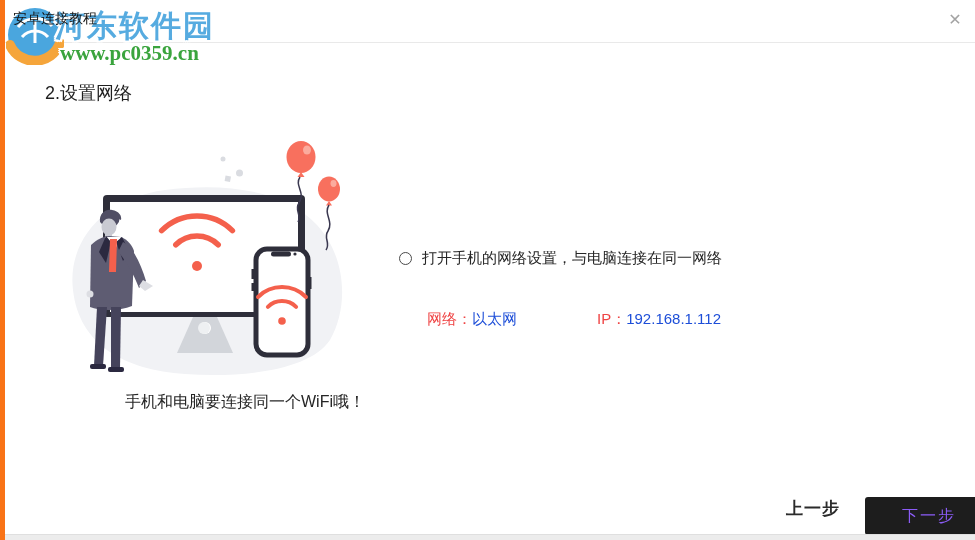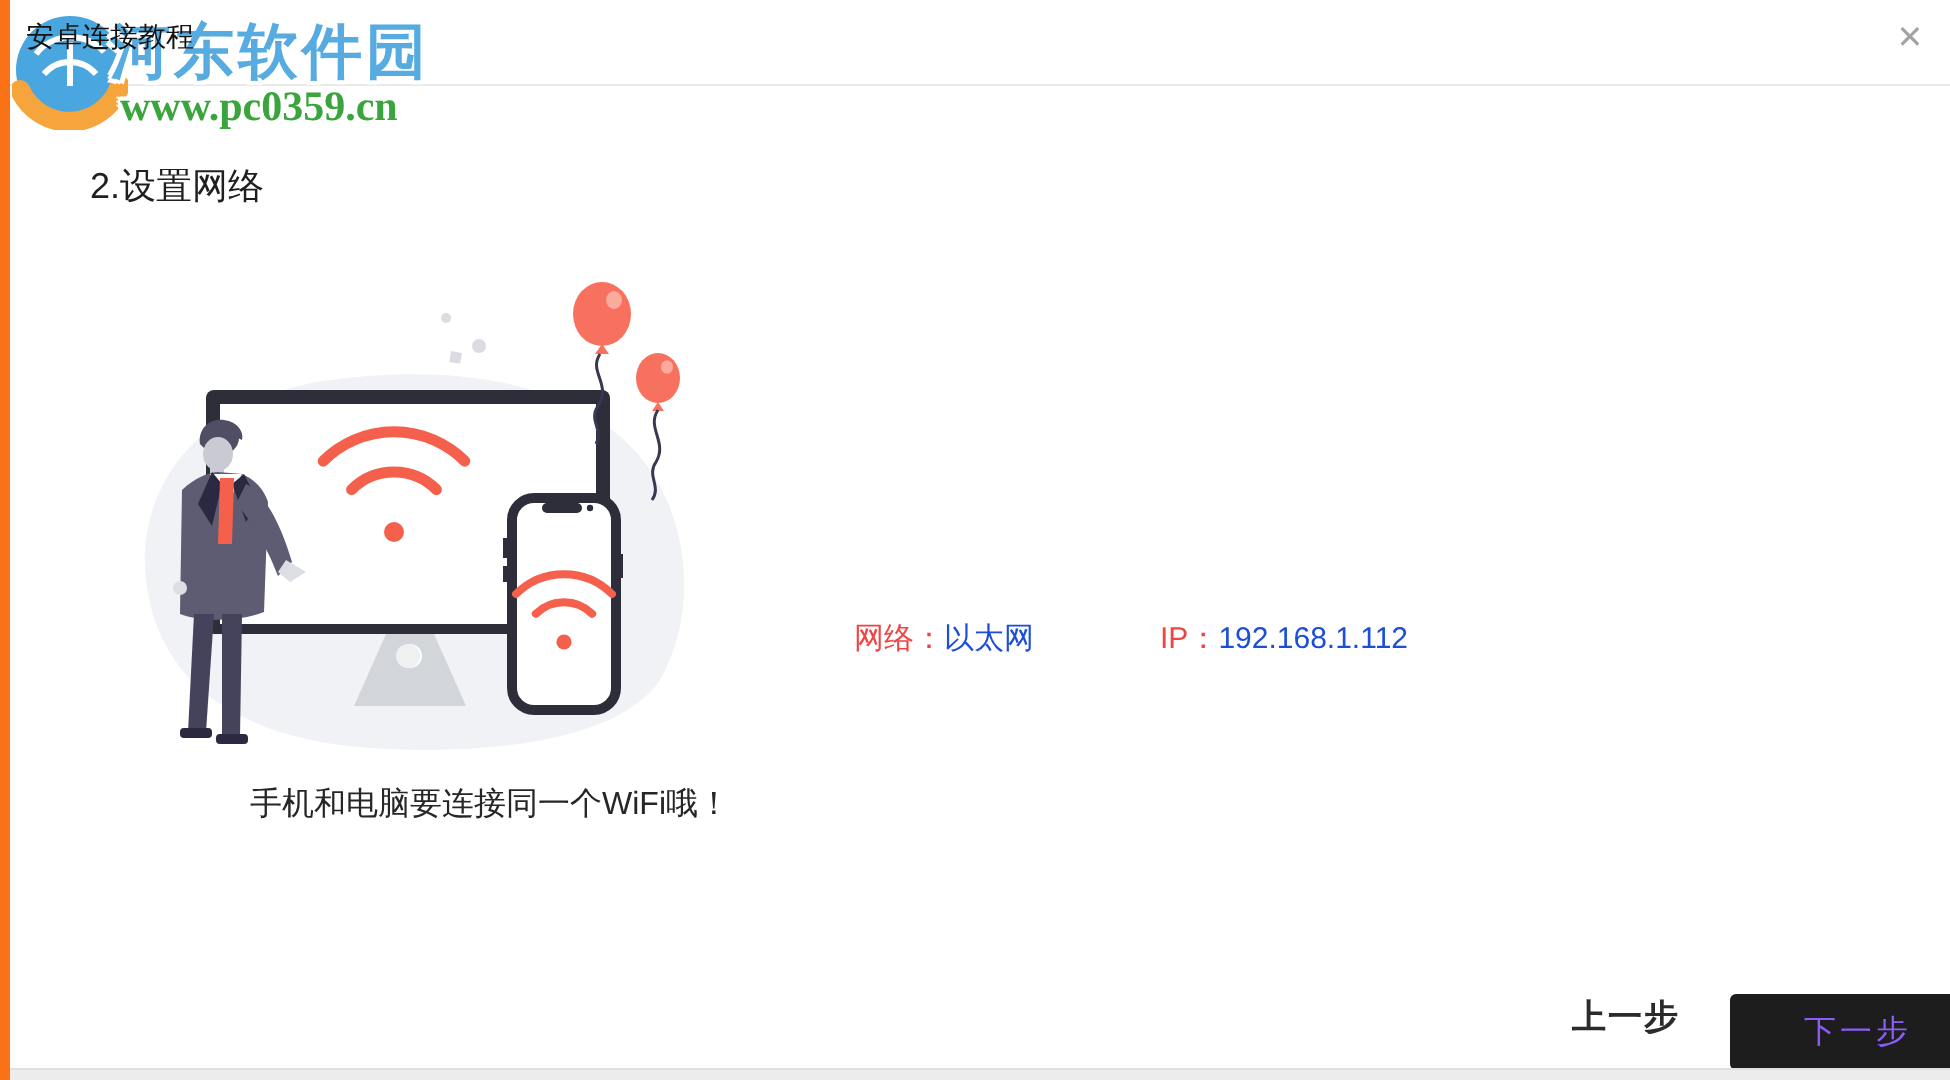--- a/index.html
+++ b/index.html
@@ -29,21 +29,21 @@
   
   .illustration{position:absolute;left:40px;top:130px;width:320px;height:250px;z-index:1;}
   .caption{position:absolute;left:40px;top:392px;width:320px;text-align:right;font-size:16px;color:#262626;}
   
   .instruction-row{position:absolute;left:394px;top:249px;display:flex;align-items:center;}
   .radio{display:inline-block;width:13px;height:13px;border:1.5px solid #4a4a4a;border-radius:50%;background:#fff;margin-right:10px;flex:none;cursor:pointer;}
   .instruction-text{font-size:15px;color:#262626;white-space:nowrap;}
   .info-row{position:absolute;left:422px;top:310px;font-size:15px;white-space:nowrap;}
   .info-label{color:#ef4444;}
   .info-value{color:#1d4ed8;}
-  .ip-group{position:absolute;left:153px;top:0;}
+  .ip-group{position:absolute;left:170px;top:0;}
   
   .prev-btn{position:absolute;left:748px;top:497px;font-size:17px;font-weight:bold;color:#2b2b2b;cursor:pointer;letter-spacing:1px;margin-left:33px;}
   .next-btn{position:absolute;left:860px;top:497px;width:128px;height:38px;background:var(--button-bg);color:#8b5cf6;border:none;border-radius:3px;font-size:16px;letter-spacing:2px;cursor:pointer;font-family:inherit;}
   
   .bottom-strip{position:absolute;left:0;bottom:0;width:100%;height:6px;background:#ececec;border-top:1px solid #dfdfdf;}
   
   .c-blob{fill:#f1f2f5;}
   .c-frame{fill:#2e2e3a;}
   .c-screen{fill:#ffffff;}
   .c-stand{fill:#d2d5da;}
@@ -152,20 +152,24 @@
         <ellipse class="c-balloon" cx="284" cy="59" rx="11" ry="12.5"></ellipse>
         <ellipse class="c-balloon-hi" cx="288.5" cy="53.5" rx="3" ry="3.4"></ellipse>
         <polygon class="c-balloon" points="284,71 281,75.5 287,75.5"></polygon>
         <path class="c-string" d="M 284 75 C 278 84 289 91 283 101 C 278 108 286 113 281 120"></path>
       </g>
     </svg>
   </div>
 
   <div class="caption">手机和电脑要连接同一个WiFi哦！</div>
 
+  <div class="instruction-row">
+    <span class="radio"></span>
+    <span class="instruction-text">打开手机的网络设置，与电脑连接在同一网络</span>
+  </div>
 
   <div class="info-row">
     <span class="info-label">网络：</span><span class="info-value">以太网</span>
     <span class="ip-group">
       <span class="info-label">IP：</span><span class="info-value">192.168.1.112</span>
     </span>
   </div>
 
   <span class="prev-btn">上一步</span>
   <button class="next-btn">下一步</button>

